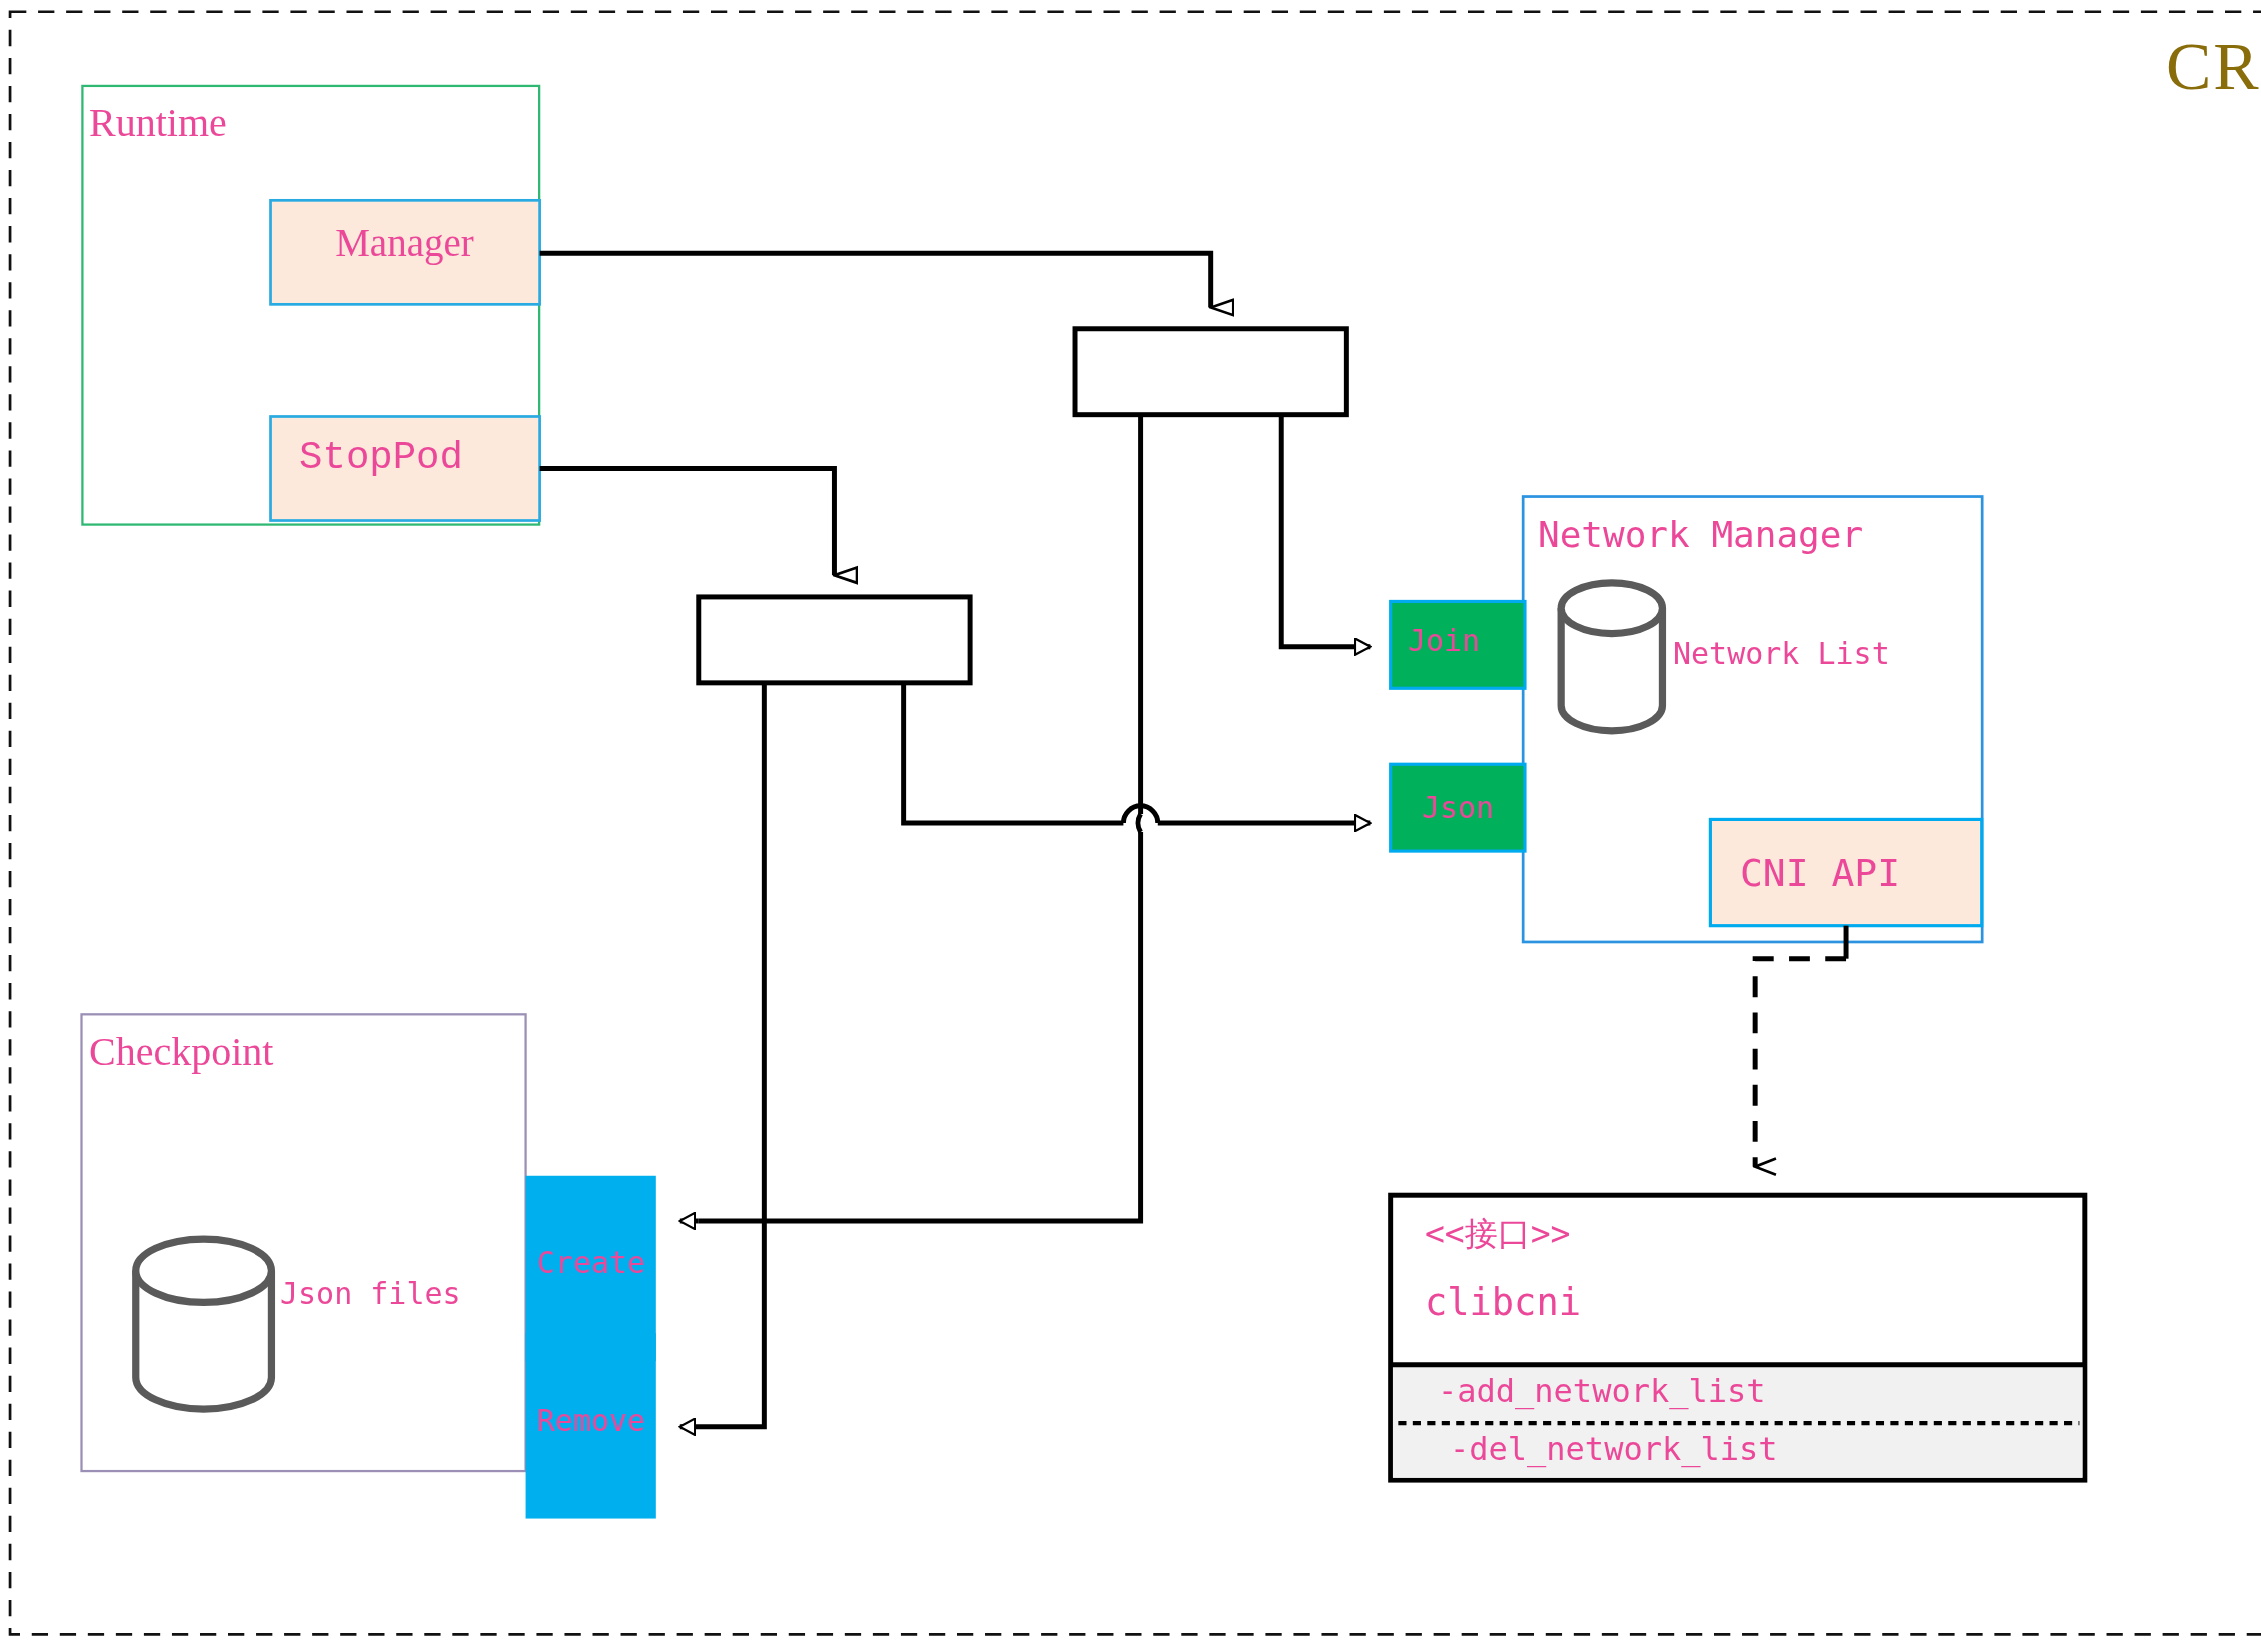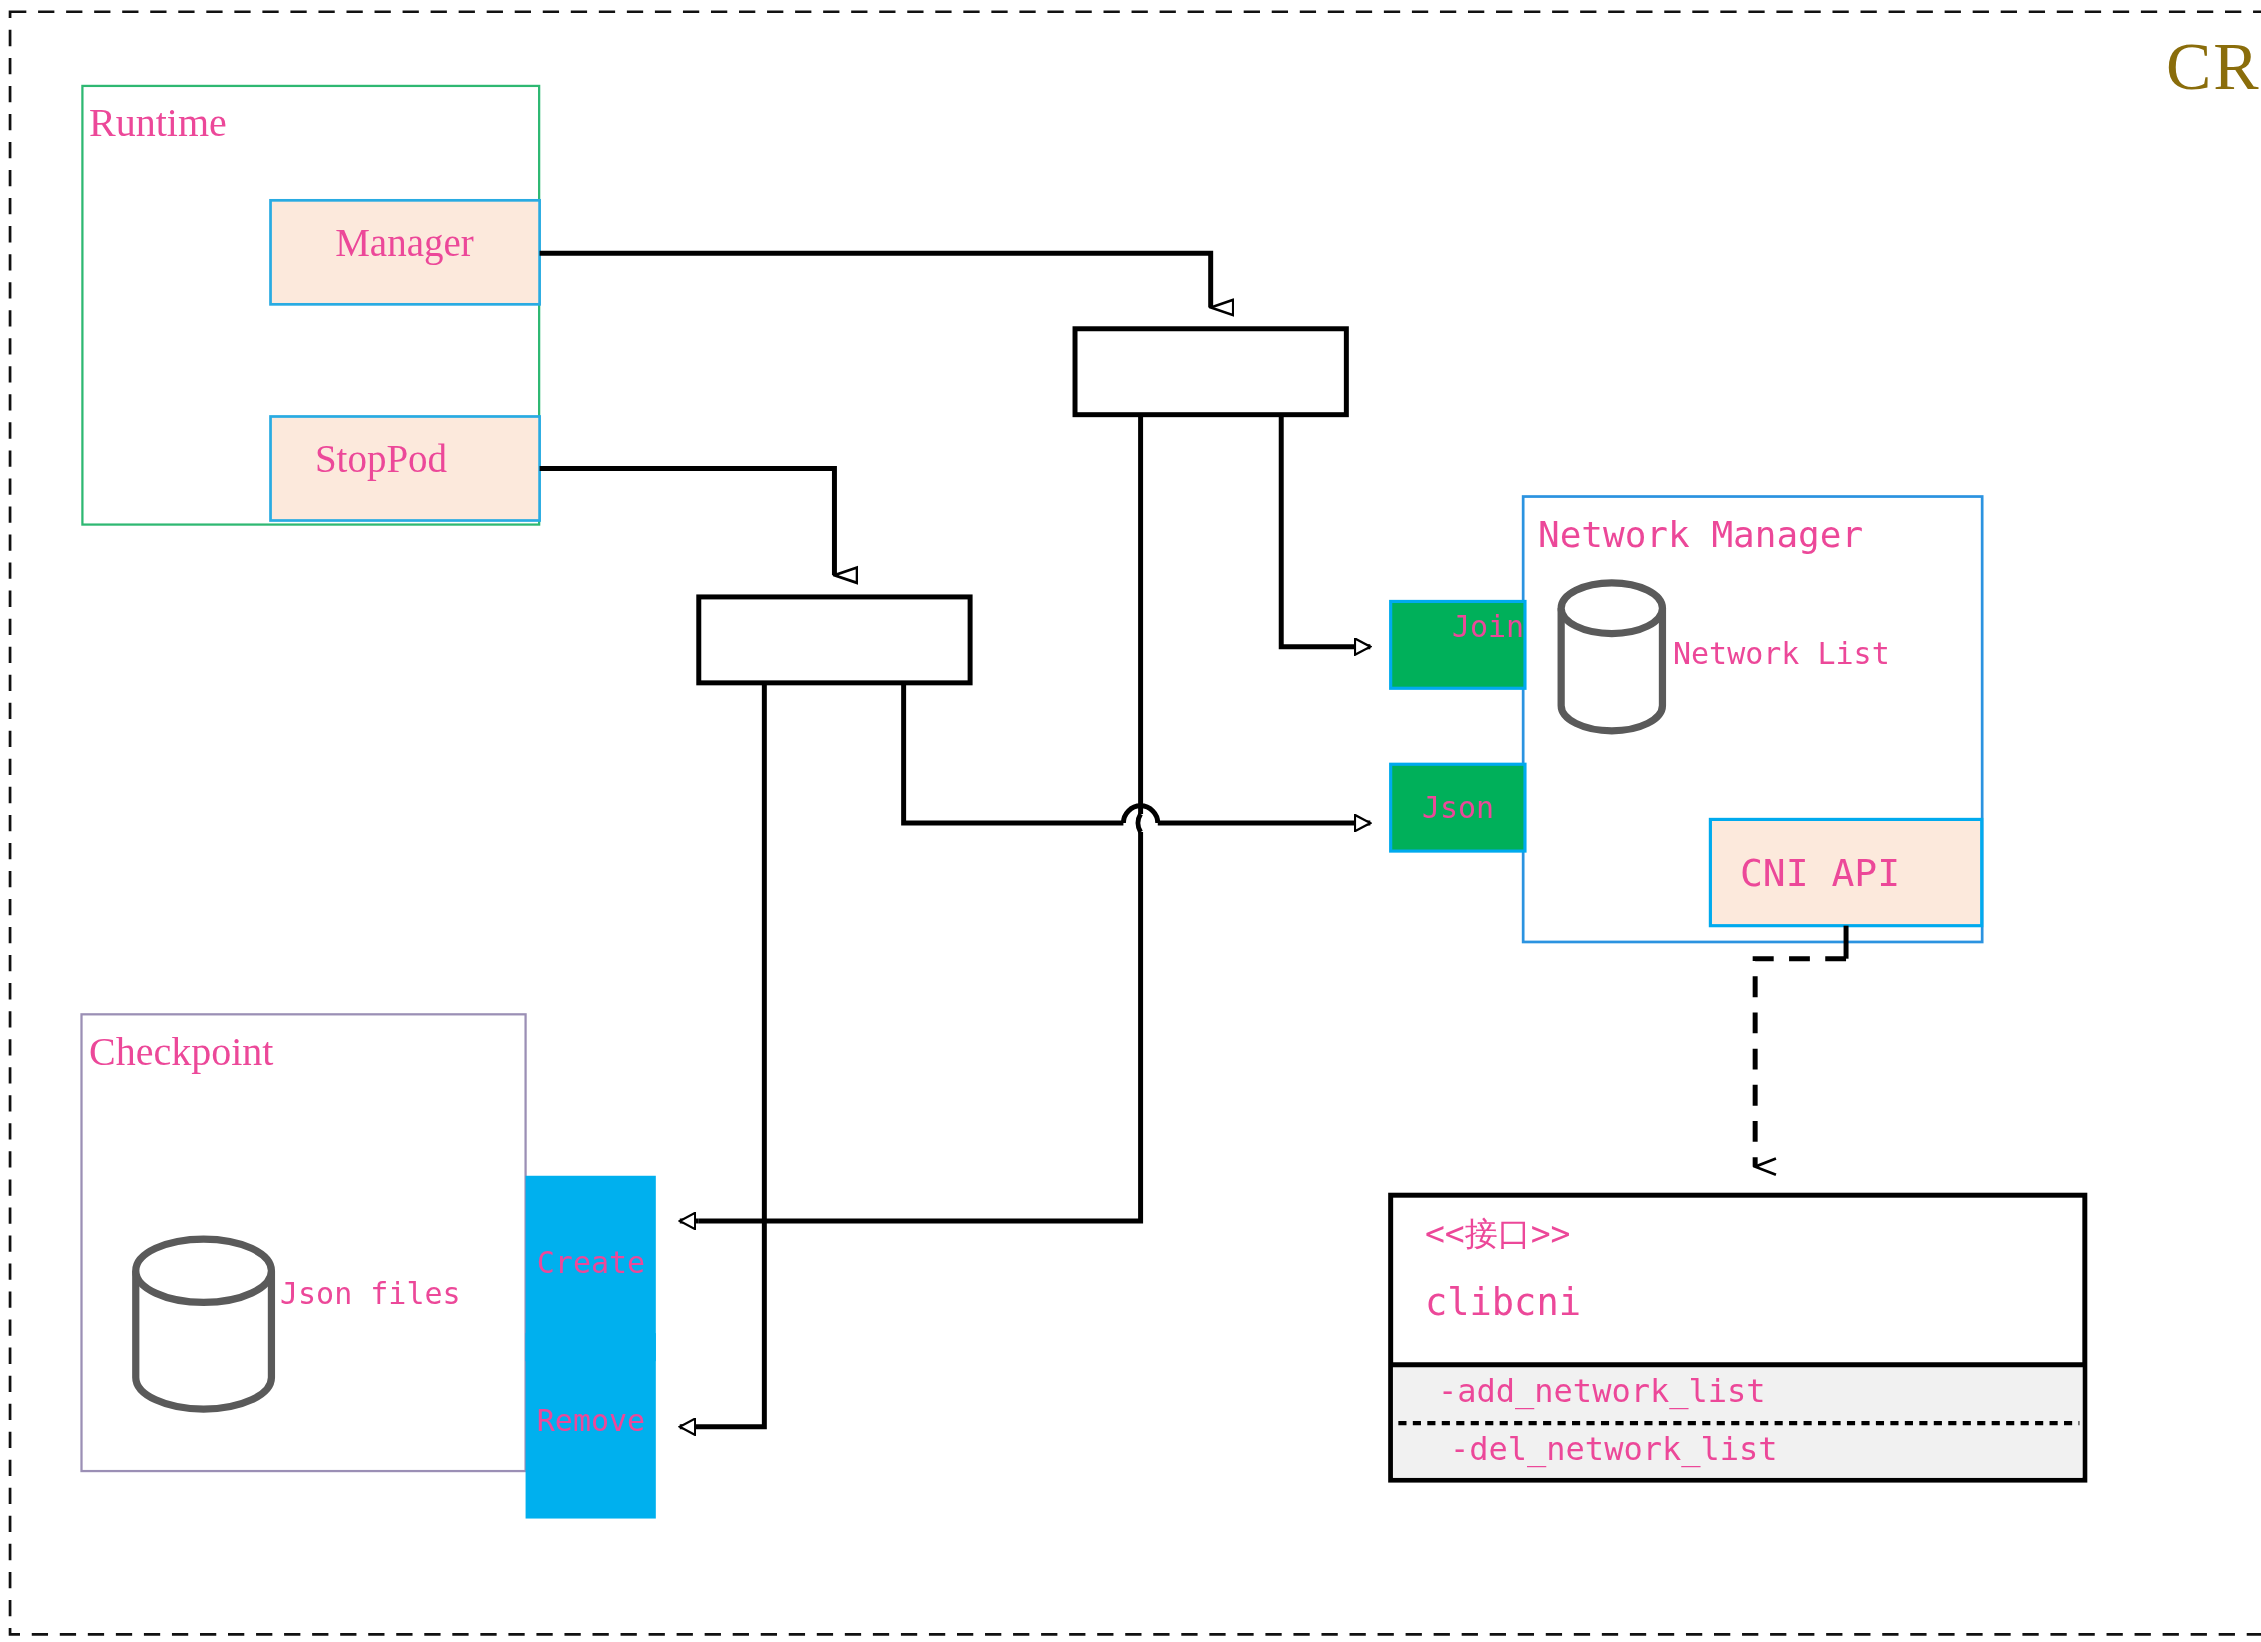--- a/index.html
+++ b/index.html
@@ -89,30 +89,30 @@
     <path d="M1545,2700 L1503,2700" fill="none" stroke="#000" stroke-width="11" marker-end="url(#openArrow)"></path>
 
     <path d="M4082,2047 L4082,2120" fill="none" stroke="#000" stroke-width="11"></path>
     <path d="M4082,2120 L3881,2120 L3881,2580" fill="none" stroke="#000" stroke-width="11" stroke-dasharray="46 34" marker-end="url(#openArrowDown)"></path>
   </svg>
 
   <div class="lbl serif" style="left:2166px;top:32px;font-size:68px;color:#8a6d0b;letter-spacing:1.8px;">CRI</div>
 
   <div class="lbl serif" style="left:89px;top:103px;font-size:40px;">Runtime</div>
   <div class="lbl serif" style="left:270px;top:223px;width:269px;text-align:center;font-size:39px;">Manager</div>
-  <div class="lbl serif" style="left:270px;top:439px;width:222px;text-align:center;font-size:39px;">StopPod</div>
+  <div class="lbl serif" style="left:270px;top:439px;width:222px;text-align:center;font-size:39px;font-family:Liberation Mono, monospace;">StopPod</div>
 
   <div class="lbl serif" style="left:89px;top:1032px;font-size:40px;">Checkpoint</div>
   <div class="lbl mono" style="left:280px;top:1279px;font-size:30px;">Json files</div>
   <div class="lbl mono" style="left:526px;top:1248px;width:130px;text-align:center;font-size:30px;">Create</div>
   <div class="lbl mono" style="left:526px;top:1406px;width:130px;text-align:center;font-size:30px;">Remove</div>
 
   <div class="lbl mono" style="left:1538px;top:517px;font-size:36px;">Network Manager</div>
   <div class="lbl mono" style="left:1673px;top:639px;font-size:30px;">Network List</div>
-  <div class="lbl mono" style="left:1391px;top:612px;width:106px;text-align:center;font-size:30px;padding-left:44px;">Join</div>
+  <div class="lbl mono" style="left:1391px;top:626px;width:106px;text-align:center;font-size:30px;">Join</div>
   <div class="lbl mono" style="left:1391px;top:793px;width:134px;text-align:center;font-size:30px;">Json</div>
   <div class="lbl mono" style="left:1710px;top:854px;width:220px;text-align:center;font-size:38px;">CNI API</div>
 
   <div class="lbl mono" style="left:1425px;top:1217px;font-size:33px;">&lt;&lt;接口&gt;&gt;</div>
   <div class="lbl mono" style="left:1425px;top:1284px;font-size:37px;">clibcni</div>
   <div class="lbl mono" style="left:1438px;top:1375px;font-size:32px;">-add_network_list</div>
   <div class="lbl mono" style="left:1438px;top:1433px;font-size:32px;margin-left:12px;">-del_network_list</div>
 
 </div>
 

